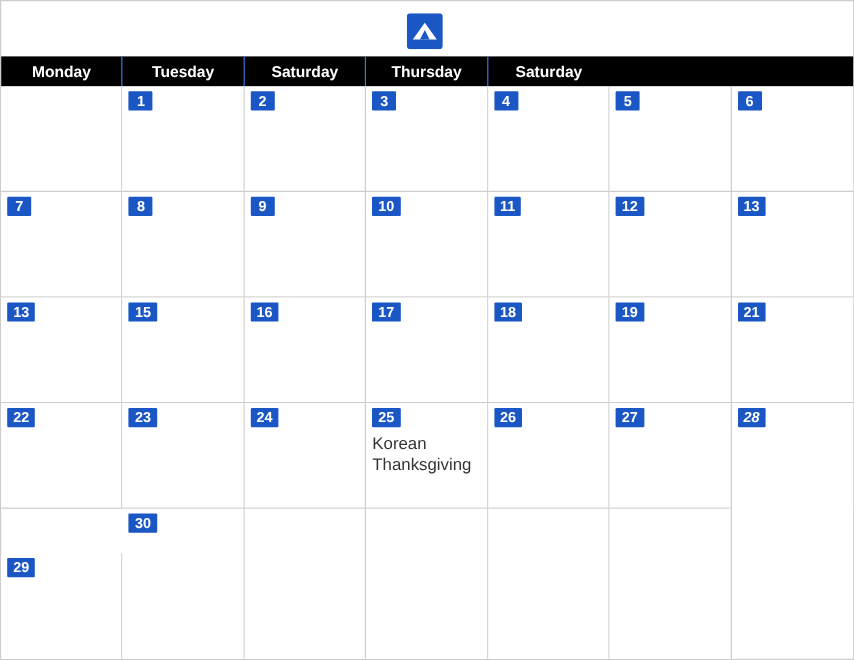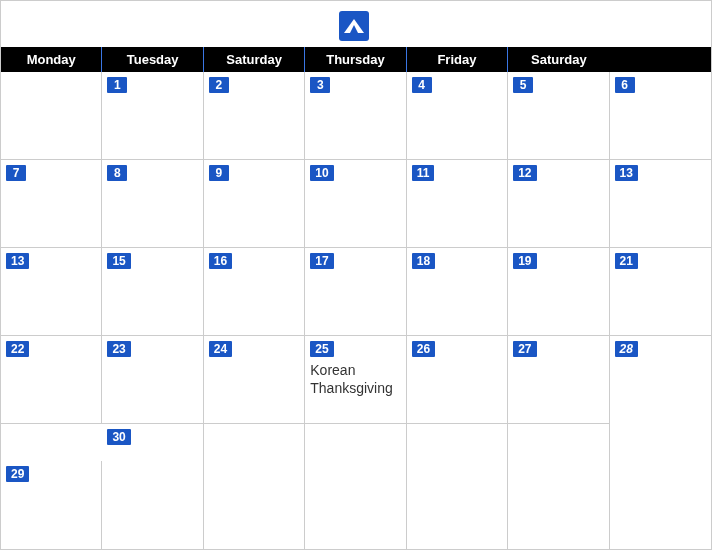--- a/index.html
+++ b/index.html
@@ -132,21 +132,20 @@
     </div>
     <div class="title-text"></div>
     <div class="country-label"></div>
   </div>
 
   <div class="day-headers">
   <div class="day-header">Monday</div>
       <div class="day-header">Tuesday</div>
       <div class="day-header">Saturday</div>
       <div class="day-header">Thursday</div>
-      <div class="day-header">Friday</div>
       <div class="day-header">Saturday</div>
     </div>
 
   <div class="calendar-grid">
   <div class="day-cell"></div>
       <div class="day-cell"><div class="day-number">1</div></div>
       <div class="day-cell"><div class="day-number">2</div></div>
       <div class="day-cell"><div class="day-number">3</div></div>
       <div class="day-cell"><div class="day-number">4</div></div>
       <div class="day-cell"><div class="day-number">5</div></div>

